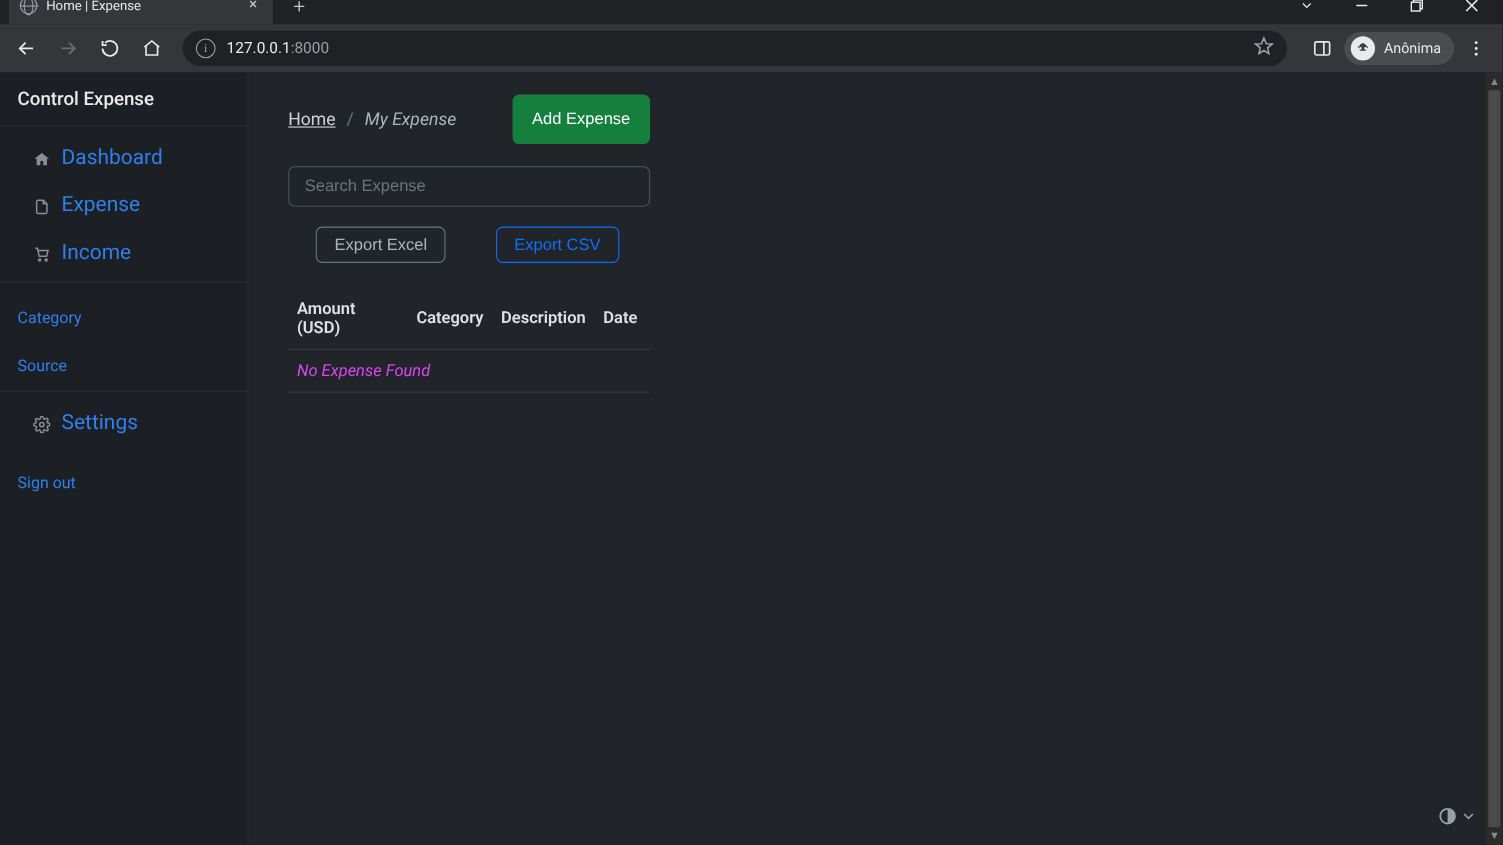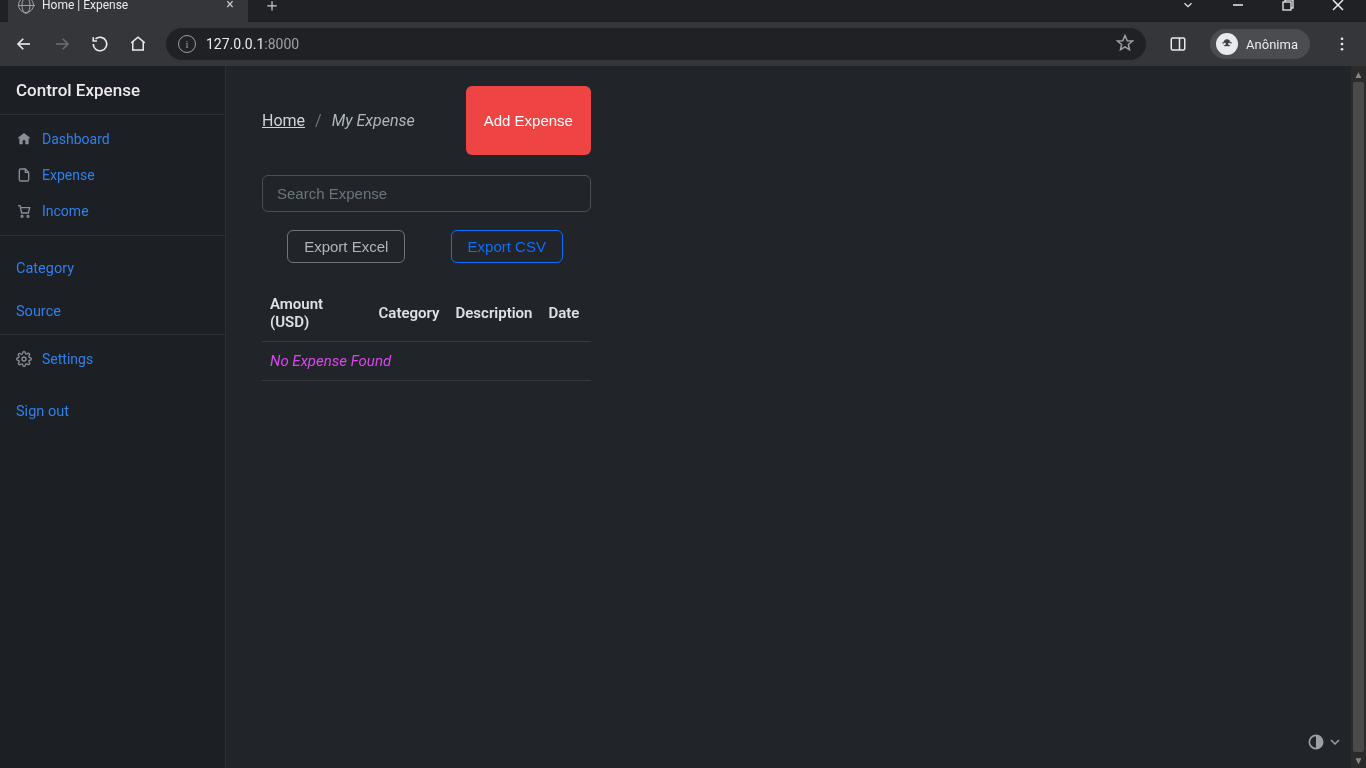--- a/index.html
+++ b/index.html
@@ -114,21 +114,21 @@
     width: 18px; height: 18px; border-radius: 50%;
     border: 1.5px solid #9aa0a6;
     font-size: 11px; color: #9aa0a6;
     display: flex; align-items: center; justify-content: center;
     font-family: Georgia, serif;
   }
   .url-host { color: #e8eaed; }
   .url-port { color: #9aa0a6; }
   .omnibox-spacer { flex: 1; }
   .star { color: #9aa0a6; cursor: pointer; }
-  .toolbar-right { display: flex; align-items: center; gap: 16px; padding-left: 4px; }
+  .toolbar-right { display: flex; align-items: center; gap: 4px; padding-left: 4px; }
   .icon-btn {
     width: 32px; height: 32px; display: flex; align-items: center; justify-content: center;
     color: #e8eaed; cursor: pointer; border-radius: 6px;
   }
   .incognito-chip {
     display: flex; align-items: center; gap: 8px;
     background: #4b4c50; color: #e8eaed;
     height: 30px; padding: 0 12px 0 6px;
     border-radius: 15px; font-size: 13px;
   }
@@ -168,23 +168,23 @@
     font-weight: 500;
     color: #eaeaea;
     border-bottom: 1px solid #2b3035;
   }
   .sb-group {
     border-bottom: 1px solid #2b3035;
     padding: 6px 0;
   }
   .sb-item {
     display: flex; align-items: center; gap: 10px;
-    padding: 10px 16px;
+    padding: 10px 30px;
     color: #2f80ed;
-    font-size: 14px;
+    font-size: 19px;
     cursor: pointer;
   }
   .sb-item .icon { width: 16px; height: 16px; color: #8b8f94; flex-shrink: 0; }
   .sb-heading {
     padding: 18px 16px 8px; font-size: 14.5px; color: #2f80ed; cursor: pointer;
   }
 
   .main {
     flex: 1;
     display: flex; flex-direction: row;
@@ -205,23 +205,23 @@
     margin-bottom: 20px;
   }
   .breadcrumb {
     display: flex; align-items: center; gap: 10px;
     font-size: 16px;
   }
   .crumb-link { color: #cfd3d7; text-decoration: underline; cursor: pointer; }
   .crumb-sep { color: #6c757d; }
   .crumb-current { color: #adb5bd; font-style: italic; }
   .btn-primary {
-    background: #ef4444; color: #fff;
+    background: #15803d; color: #fff;
     border: none; border-radius: 6px;
-    padding: 26px 18px; font-size: 15px; cursor: pointer;
+    padding: 14px 18px; font-size: 15px; cursor: pointer;
   }
   .search-input {
     width: 100%;
     background: transparent;
     border: 1px solid #495057;
     color: #adb5bd;
     border-radius: 6px;
     padding: 9px 14px;
     font-size: 15px;
     outline: none;

